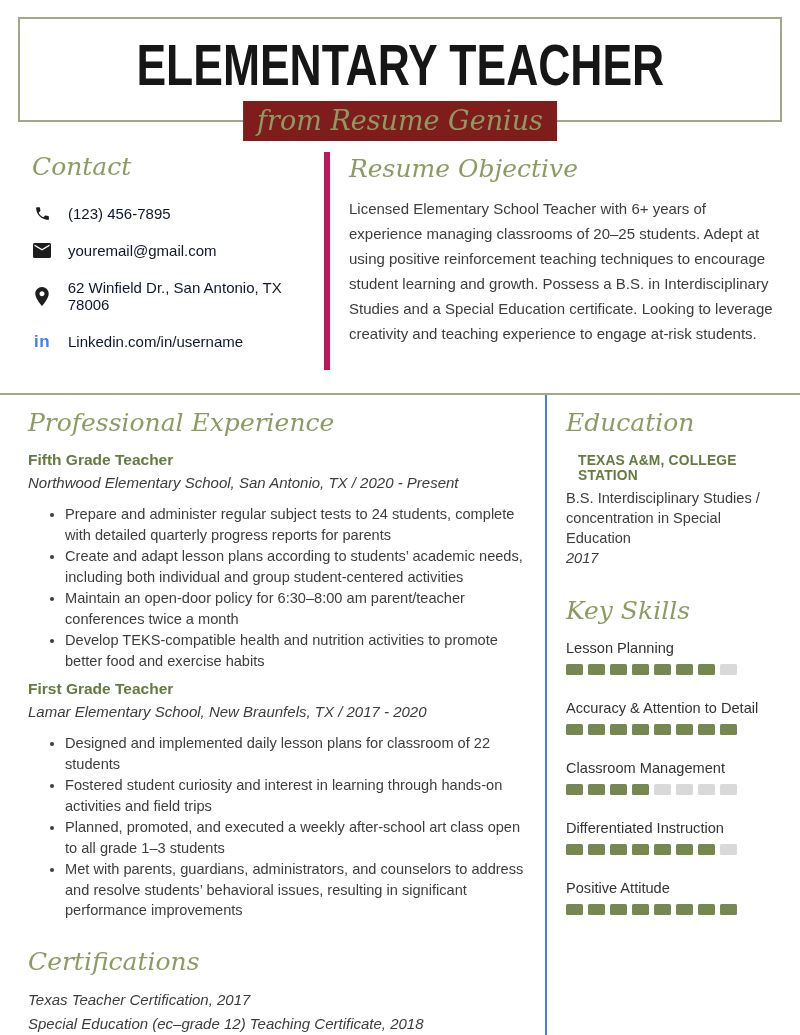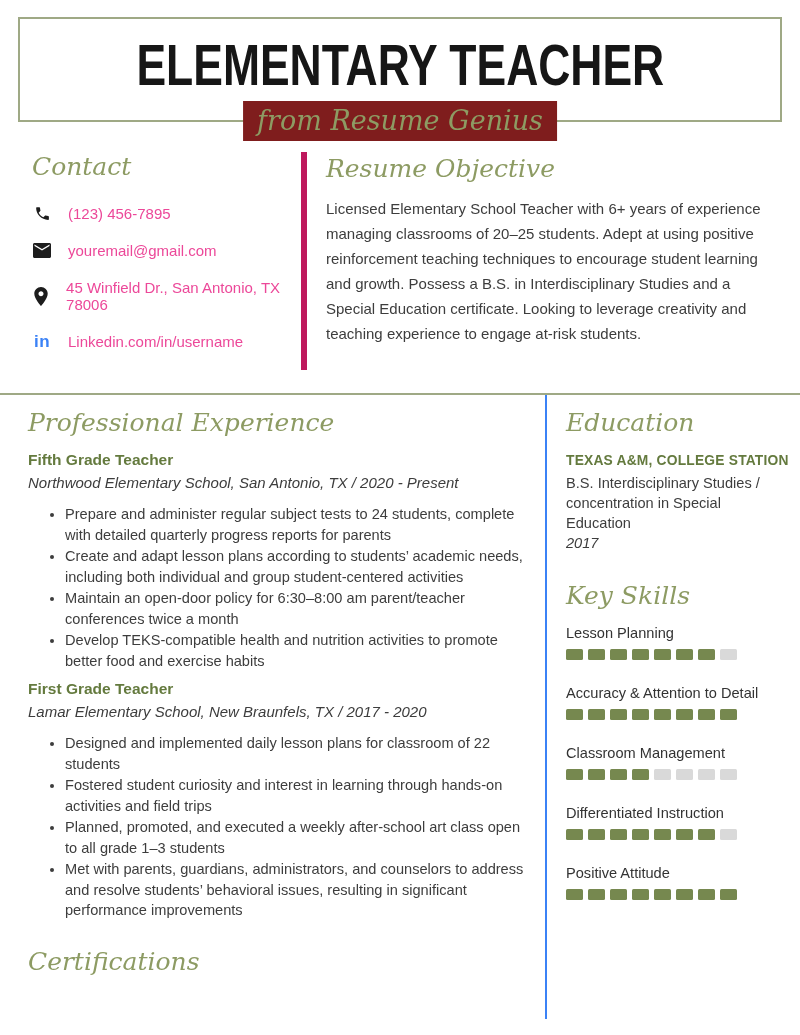--- a/index.html
+++ b/index.html
@@ -34,46 +34,46 @@
     font-family:"DejaVu Serif", serif; font-style:italic;
     font-size:27px; color:#8d9b63; white-space:nowrap; line-height:40px;
   }
   
   .script-head {
     font-family:"DejaVu Serif", serif; font-style:italic;
     font-size:25px; color:#8d9b63; font-weight:400;
   }
   
   .top-section { display:flex; margin-top:30px; min-height:185px; }
-  .contact-col { width:301px; padding-left:32px; }
+  .contact-col { width:324px; padding-left:32px; }
   .objective-col { flex:1; border-left:6px solid #be185d; padding:2px 26px 0 19px; }
   .contact-list { margin-top:24px; }
   .contact-row { display:flex; align-items:center; margin-bottom:20px; }
   .contact-icon { width:20px; height:17px; margin-right:16px; display:flex; align-items:center; justify-content:center; }
   .contact-icon svg { display:block; }
   .li-icon { font-weight:700; font-size:17px; color:#3b82f6; letter-spacing:0.5px; font-family:"Liberation Sans",sans-serif; }
-  .contact-text { font-size:15px; color:#ec4899; }
+  .contact-text { font-size:15px; color:#0f172a; }
   .objective-text { margin-top:13px; font-size:15px; line-height:25px; color:#3d3d3d; }
   
   .hr-main { border:none; border-top:2px solid #9fa985; margin:23px 0 0 0; }
   
   .main-section { display:flex; min-height:624px; }
   .left-col { width:545px; padding:13px 14px 0 28px; }
   .right-col { flex:1; border-left:2px solid #3b82f6; padding:13px 10px 0 19px; }
   .job { margin-top:14px; }
   .job-title { font-size:15.5px; font-weight:700; color:#647a3e; margin-bottom:5px; }
   .job-meta { font-size:15px; font-style:italic; color:#3d3d3d; }
   .job ul { margin:13px 0 9px 0; padding-left:37px; list-style:disc; }
   .job ul li { font-size:14.6px; line-height:20.5px; margin-bottom:1px; }
   
   .cert-block { margin-top:26px; }
   .cert-list { margin-top:12px; }
   .cert-list div { font-size:15px; font-style:italic; line-height:24px; color:#3d3d3d; }
   
-  .edu-school { margin-top:16px; font-size:13.8px; font-weight:700; color:#647a3e; letter-spacing:0.2px; }
+  .edu-school { margin-top:16px; font-size:13.8px; font-weight:700; color:#647a3e; letter-spacing:0.2px;margin-left:12px; }
   .edu-degree { margin-top:5px; font-size:14.6px; line-height:20px; max-width:205px; }
   .edu-year { margin-top:2px; font-size:14.6px; font-style:italic; }
   
   .skills-head { margin-top:30px; }
   .skills-list { margin-top:15px; }
   .skill { margin-bottom:25px; }
   .skill-label { font-size:14.6px; color:#333; margin-bottom:8px; }
   .skill-bar { display:flex; gap:5px; }
   .seg { width:17px; height:11px; border-radius:1.5px; background:#d9d9d9; }
   .seg.fill { background:#76884f; }
@@ -107,21 +107,21 @@
               </svg>
           </span>
           <span class="contact-text">youremail@gmail.com</span>
         </div>
         <div class="contact-row">
           <span class="contact-icon">
             <svg width="14" height="19" viewBox="0 0 24 34">
                 <path fill="#1d1d1d" d="M12 0C5.4 0 0 5.4 0 12c0 9 12 22 12 22s12-13 12-22C24 5.4 18.6 0 12 0zm0 16.5c-2.5 0-4.5-2-4.5-4.5s2-4.5 4.5-4.5 4.5 2 4.5 4.5-2 4.5-4.5 4.5z"></path>
               </svg>
           </span>
-          <span class="contact-text">45 Winfield Dr., San Antonio, TX 78006</span>
+          <span class="contact-text">62 Winfield Dr., San Antonio, TX 78006</span>
         </div>
         <div class="contact-row">
           <span class="contact-icon li-icon">in</span>
           <span class="contact-text">Linkedin.com/in/username</span>
         </div>
       </div>
     </div>
     <div class="objective-col">
       <div class="script-head">Resume Objective</div>
       <div class="objective-text">Licensed Elementary School Teacher with 6+ years of experience managing classrooms of 20–25 students. Adept at using positive reinforcement teaching techniques to encourage student learning and growth. Possess a B.S. in Interdisciplinary Studies and a Special Education certificate. Looking to leverage creativity and teaching experience to engage at-risk students.</div>
@@ -152,20 +152,24 @@
         <ul>
             <li>Designed and implemented daily lesson plans for classroom of 22 students</li>
             <li>Fostered student curiosity and interest in learning through hands-on activities and field trips</li>
             <li>Planned, promoted, and executed a weekly after-school art class open to all grade 1–3 students</li>
             <li>Met with parents, guardians, administrators, and counselors to address and resolve students’ behavioral issues, resulting in significant performance improvements</li>
           </ul>
       </div>
 
       <div class="cert-block">
         <div class="script-head">Certifications</div>
+        <div class="cert-list">
+            <div>Texas Teacher Certification, 2017</div>
+            <div>Special Education (ec–grade 12) Teaching Certificate, 2018</div>
+          </div>
       </div>
     </div>
 
     <div class="right-col">
       <div class="script-head">Education</div>
       <div class="edu-school">TEXAS A&amp;M, COLLEGE STATION</div>
       <div class="edu-degree">B.S. Interdisciplinary Studies / concentration in Special Education</div>
       <div class="edu-year">2017</div>
 
       <div class="script-head skills-head">Key Skills</div>

